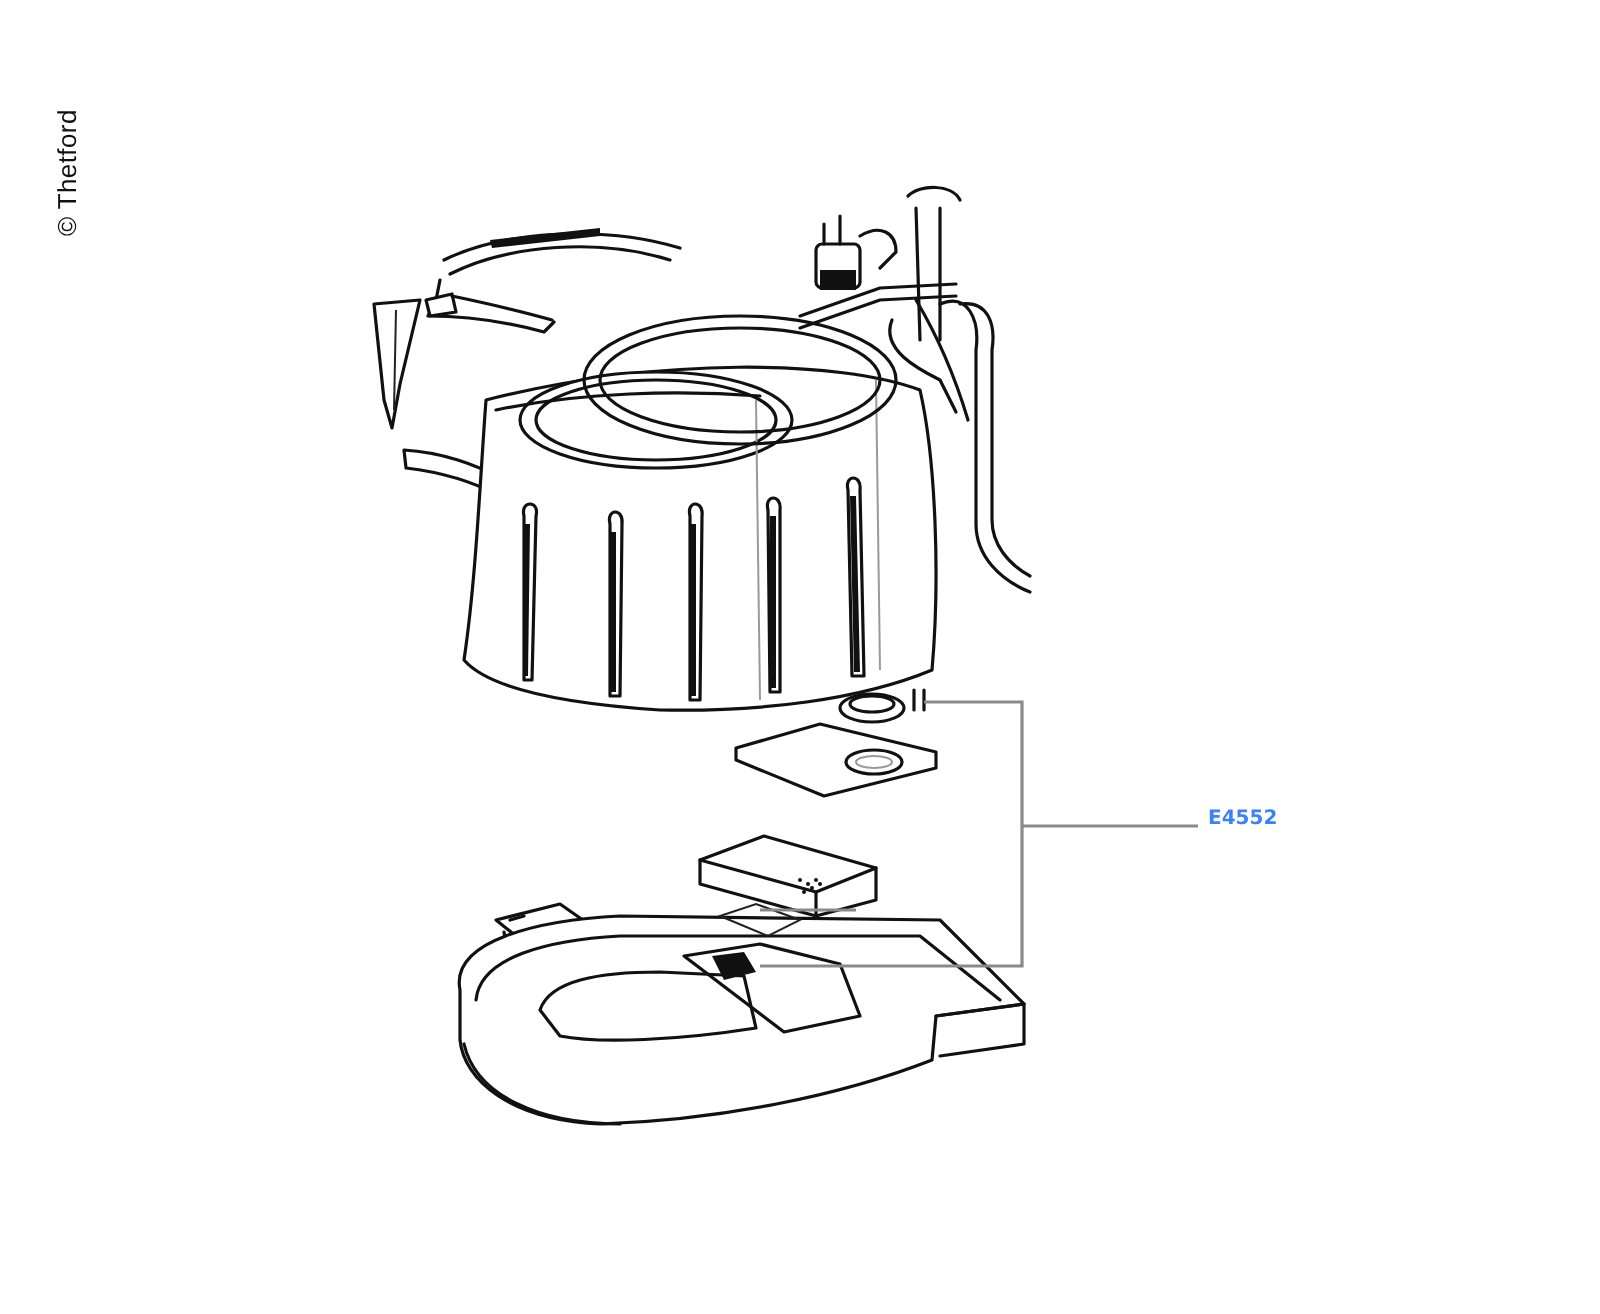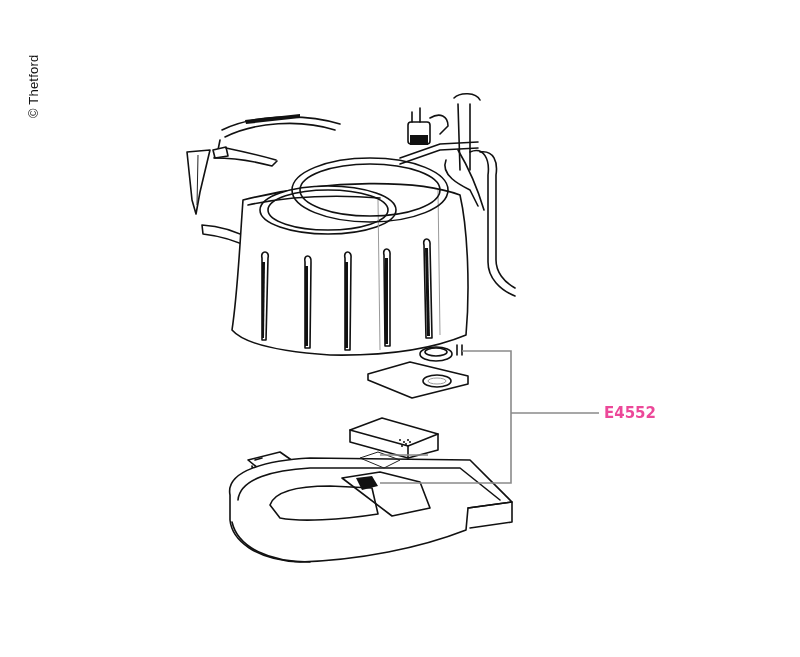--- a/index.html
+++ b/index.html
@@ -5,21 +5,21 @@
   html, body { margin: 0; padding: 0; background: #ffffff; }
   body { width: 800px; height: 657px; position: relative; overflow: hidden; font-family: "Liberation Sans", sans-serif; }
   .copyright {
     position: absolute; left: 26px; top: 118px;
     transform: rotate(-90deg); transform-origin: left top;
     font-size: 13px; color: #111; white-space: nowrap; letter-spacing: 0.2px;
   }
   .diagram { position: absolute; left: 0; top: 0; width: 800px; height: 657px; }
   .part-label {
     position: absolute; left: 604px; top: 404px;
-    font-family: "DejaVu Sans", sans-serif; font-weight: bold; font-size: 15px; color: #ec4899;
+    font-family: "DejaVu Sans", sans-serif; font-weight: bold; font-size: 10px; color: #3b82f6;
   }
   svg .ink { fill: none; stroke: #111; stroke-width: 1.6; stroke-linejoin: round; stroke-linecap: round; }
   svg .ink-thin { fill: none; stroke: #222; stroke-width: 1; }
   svg .ink-fill { fill: #fff; stroke: #111; stroke-width: 1.6; stroke-linejoin: round; }
   svg .shade { fill: #111; stroke: none; }
   svg .grey { fill: none; stroke: #999; stroke-width: 1; }
   svg .leader { fill: none; stroke: #8a8a8a; stroke-width: 1.6; }
 </style>
 </head>
 <body>

